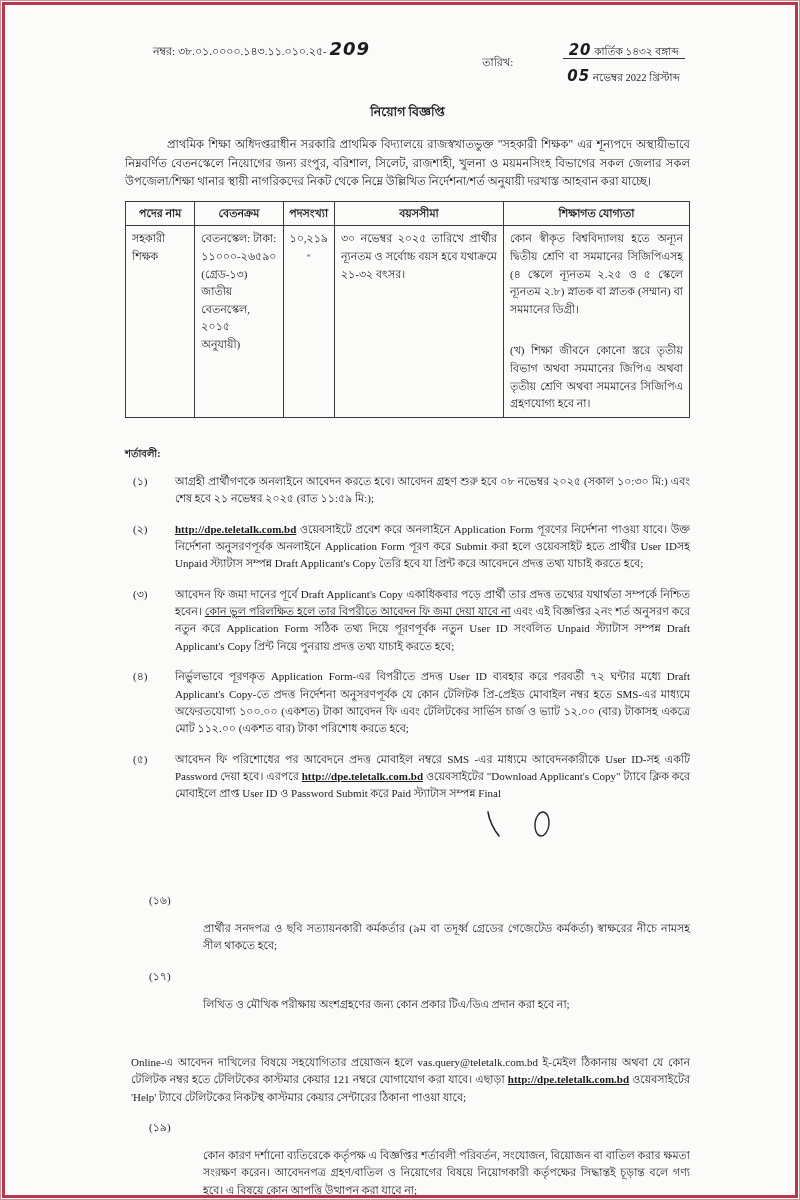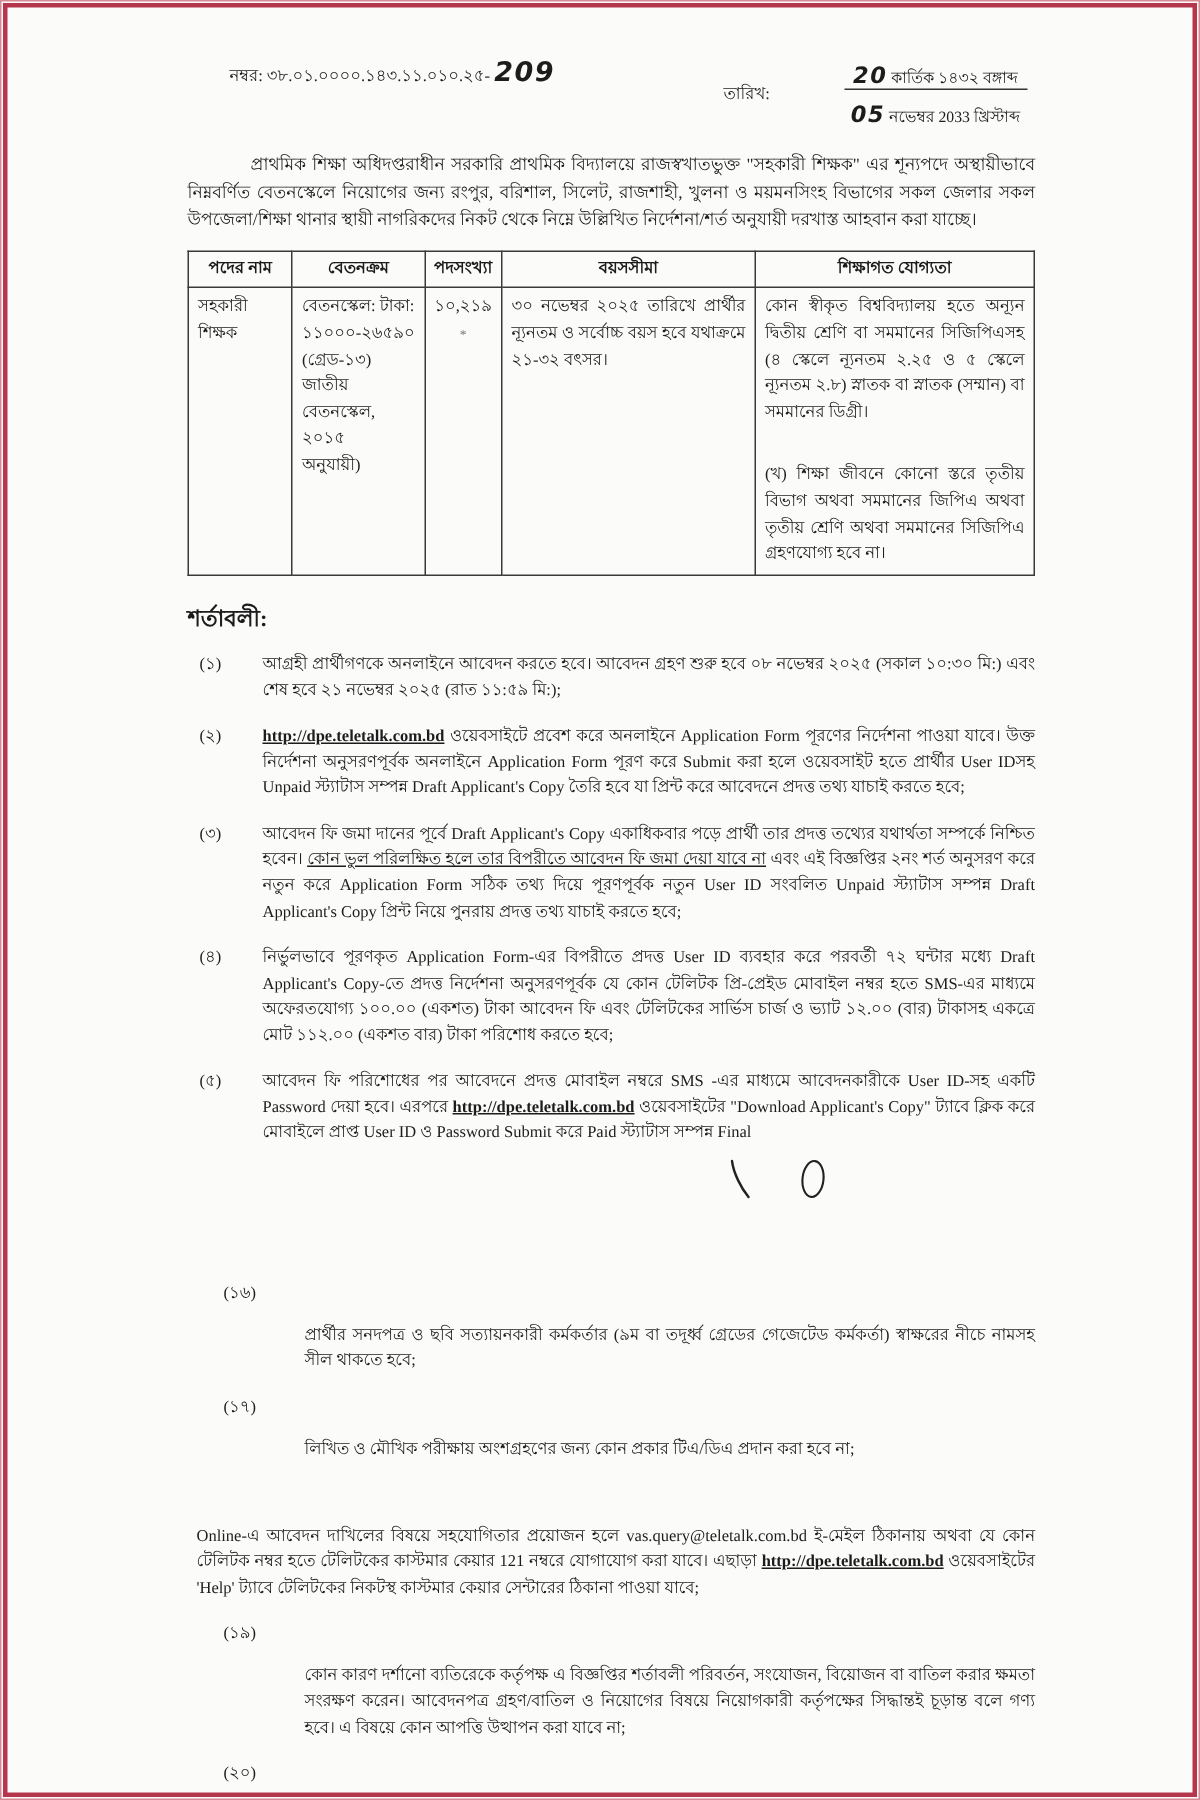--- a/index.html
+++ b/index.html
@@ -32,21 +32,21 @@
   table.post-table{border-collapse:collapse;width:100%;margin-top:10px;font-size:11px;}
   table.post-table th,table.post-table td{border:1.3px solid #3a3a3a;padding:4px 6px;vertical-align:top;line-height:1.6;}
   table.post-table th{font-weight:bold;text-align:center;padding:3px 2px;}
   .col-post{width:12.5%;} .col-pay{width:14.5%;} .col-num{width:8%;} .col-age{width:31%;} .col-qual{width:34%;}
   .pre-line{white-space:pre-line;}
   td.cell-age,td.cell-qual{text-align:justify;}
   .qual-b{margin-top:24px;}
   .vac-mark{display:block;text-align:center;color:#777;font-size:9px;margin-top:2px;}
   td.cell-num{text-align:center;}
   
-  .terms-heading{font-weight:bold;font-size:15px;margin-top:16px;}
+  .terms-heading{font-weight:bold;font-size:10px;margin-top:28px;}
   .terms{margin-top:10px;}
   .term{display:flex;margin-bottom:13px;font-size:11px;line-height:1.58;}
   .term .num{flex:0 0 42px;padding-left:8px;}
   .term .body{flex:1;text-align:justify;}
   .seg-link{text-decoration:underline;font-weight:600;}
   .seg-u{text-decoration:underline;margin-top:46px;}
   .page2 .term .num{flex:0 0 48px;padding-left:24px;}
   .page2 .term .body{padding-left:6px;margin-top:28px;}
   
   .pen-marks{position:relative;height:20px;}
@@ -64,25 +64,26 @@
 
   <div class="memo-row">
     <div class="memo-left">
       <span>নম্বর: ৩৮.০১.০০০০.১৪৩.১১.০১০.২৫-</span>
       <span class="hand">209</span>
     </div>
     <div class="date-block">
       <span>তারিখ:</span>
       <span class="date-stack">
         <span class="date-top"><span class="hand">20</span><span> কার্তিক ১৪৩২ বঙ্গাব্দ</span></span><br>
-        <span class="date-bottom"><span class="hand">05</span><span> নভেম্বর 2033 খ্রিস্টাব্দ</span></span>
+        <span class="date-bottom"><span class="hand">05</span><span> নভেম্বর 2022 খ্রিস্টাব্দ</span></span>
       </span>
     </div>
   </div>
 
+  <div class="doc-title">নিয়োগ বিজ্ঞপ্তি</div>
 
   <div class="intro">প্রাথমিক শিক্ষা অধিদপ্তরাধীন সরকারি প্রাথমিক বিদ্যালয়ে রাজস্বখাতভুক্ত "সহকারী শিক্ষক" এর শূন্যপদে অস্থায়ীভাবে নিম্নবর্ণিত বেতনস্কেলে নিয়োগের জন্য রংপুর, বরিশাল, সিলেট, রাজশাহী, খুলনা ও ময়মনসিংহ বিভাগের সকল জেলার সকল উপজেলা/শিক্ষা থানার স্থায়ী নাগরিকদের নিকট থেকে নিম্নে উল্লিখিত নির্দেশনা/শর্ত অনুযায়ী দরখাস্ত আহবান করা যাচ্ছে।</div>
 
   <table class="post-table">
     <colgroup>
       <col class="col-post">
         <col class="col-pay">
         <col class="col-num">
         <col class="col-age">
         <col class="col-qual">

